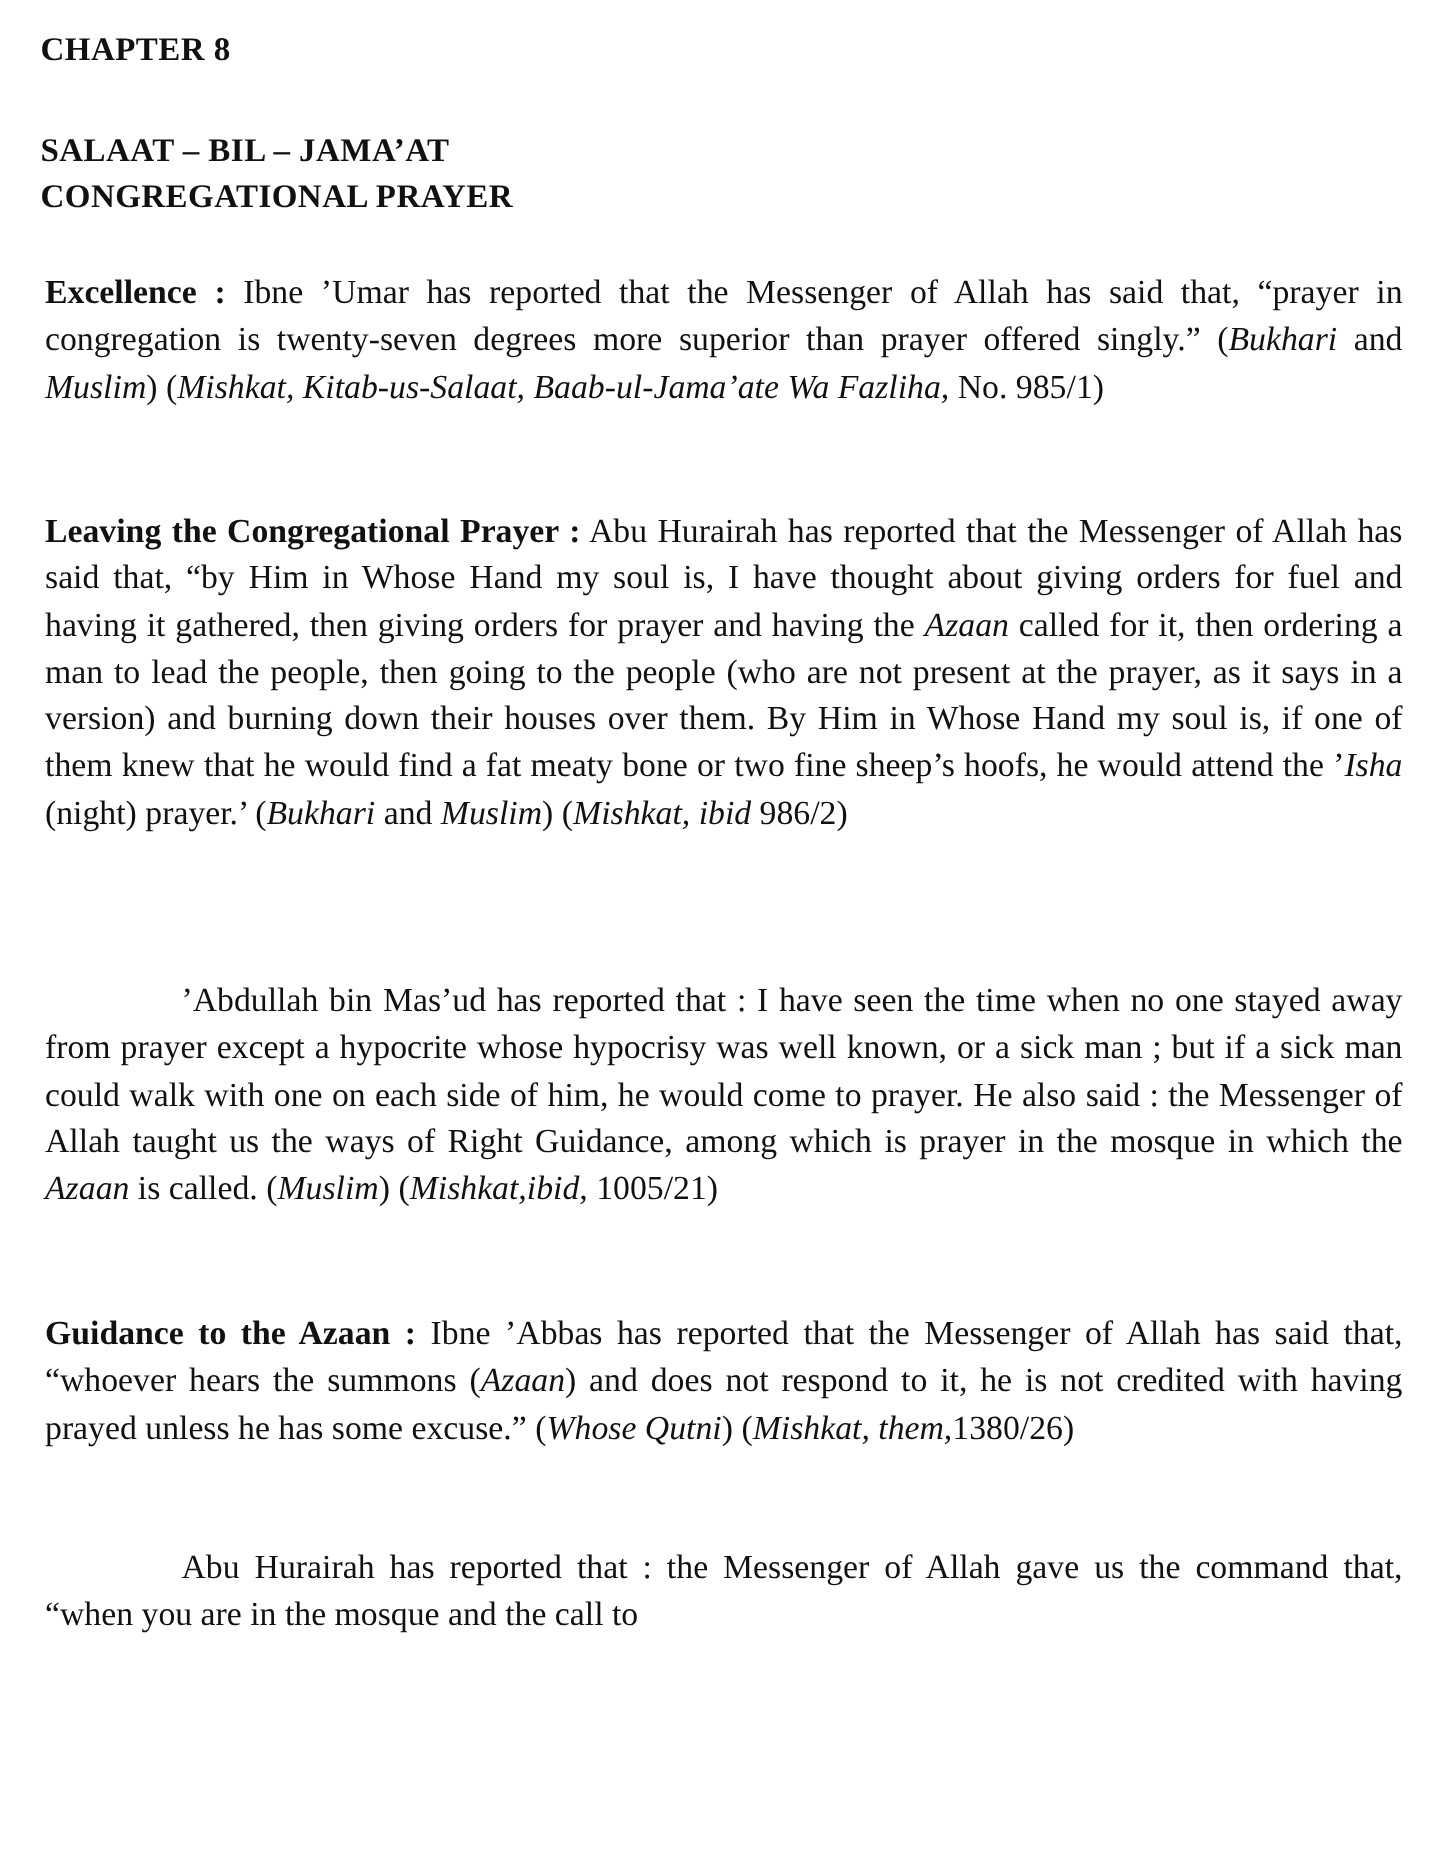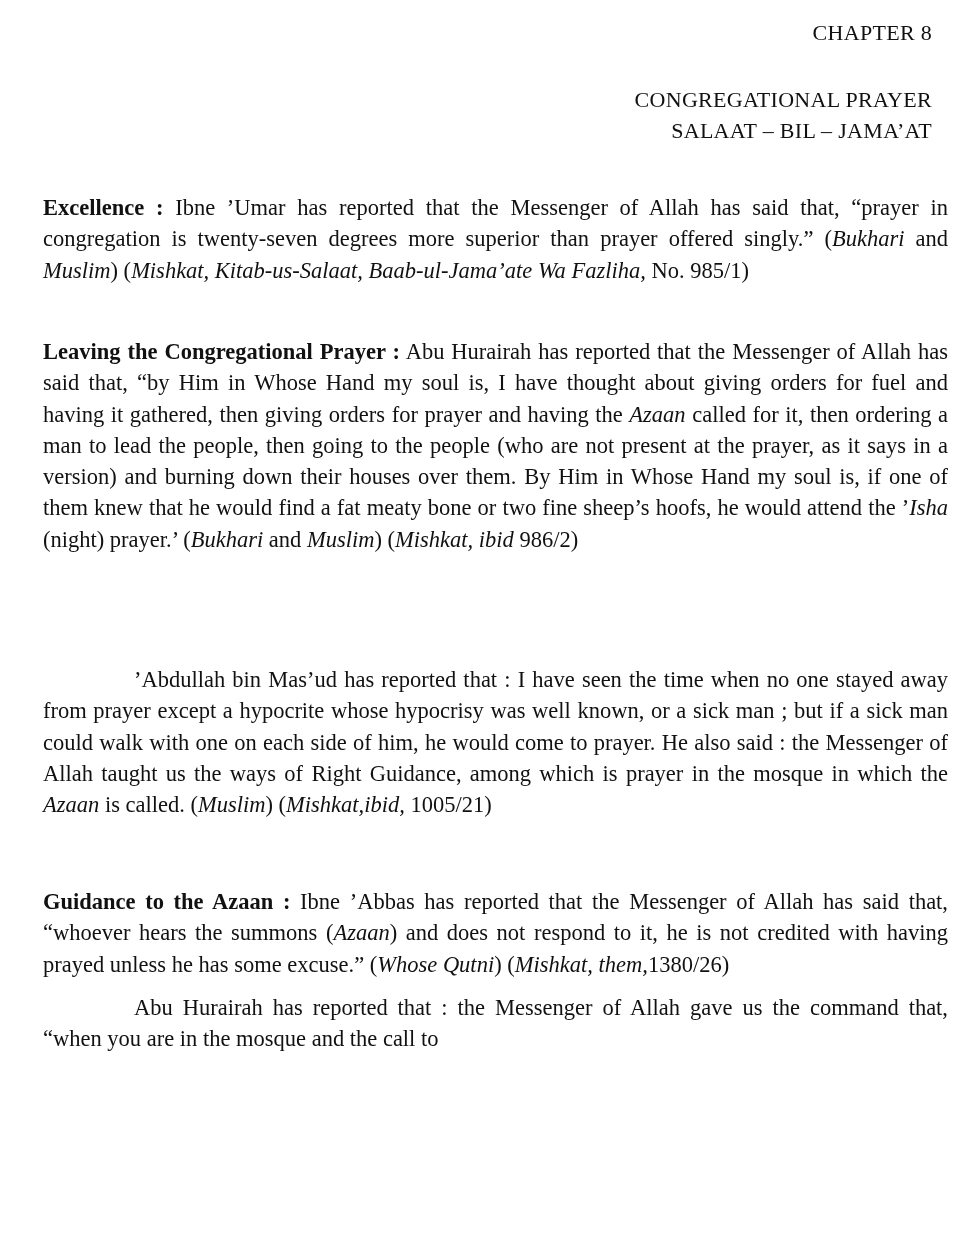--- a/index.html
+++ b/index.html
@@ -18,55 +18,55 @@
     .page {
       position: absolute;
       left: 27px;
       top: 0;
       width: 905px;
     }
     .chapter {
       position: absolute;
       left: 0;
       width: 905px;
-      text-align: right;
-      font-weight: normal;
+      text-align: left;
+      font-weight: bold;
       font-size: 22px;
       letter-spacing: 0.3px;
     }
     .chapter.c1 { top: 20px; }
     .chapter.c2 { top: 84px; line-height: 31px; }
     .para {
       position: absolute;
       left: 0;
       width: 905px;
       font-size: 22.5px;
       line-height: 31.3px;
       text-align: justify;
-      margin: 16px;
+      margin: 3px;
     }
     .para .lbl { font-weight: bold; }
     .para i { font-style: italic; }
     .para.indent { text-indent: 91px; }
     .p1 { top: 176px; }
-    .p2 { top: 320px; }
+    .p2 { top: 335px; }
     .p3 { top: 648px; }
     .p4 { top: 870px; }
-    .p5 { top: 976px; }
+    .p5 { top: 1026px; }
   </style>
 </head>
 <body>
 
 <div class="page">
 
   <div class="chapter c1">CHAPTER  8</div>
 
   <div class="chapter c2">
+    <div>SALAAT – BIL – JAMA’AT</div>
     <div>CONGREGATIONAL PRAYER</div>
-    <div>SALAAT – BIL – JAMA’AT</div>
   </div>
 
   <p class="para p1"><span class="lbl">Excellence :</span><span> Ibne ’Umar has reported that the Messenger of Allah has said that, “prayer in congregation is twenty-seven degrees more superior than prayer offered singly.” (</span><i>Bukhari</i><span> and </span><i>Muslim</i><span>) (</span><i>Mishkat, Kitab-us-Salaat, Baab-ul-Jama’ate Wa Fazliha,</i><span> No. 985/1)</span></p>
 
   <p class="para p2"><span class="lbl">Leaving the Congregational Prayer :</span><span> Abu Hurairah has reported that the Messenger of Allah has said that, “by Him in Whose Hand my soul is, I have thought about giving orders for fuel and having it gathered, then giving orders for prayer and having the </span><i>Azaan</i><span> called for it, then ordering a man to lead the people, then going to the people (who are not present at the prayer, as it says in a version) and burning down their houses over them. By Him in Whose Hand my soul is, if one of them knew that he would find a fat meaty bone or two fine sheep’s hoofs, he would attend the ’</span><i>Isha</i><span> (night) prayer.’ (</span><i>Bukhari</i><span> and </span><i>Muslim</i><span>) (</span><i>Mishkat, ibid</i><span> 986/2)</span></p>
 
   <p class="para p3 indent"><span>’Abdullah bin Mas’ud has reported that : I have seen the time when no one stayed away from prayer except a hypocrite whose hypocrisy was well known, or a sick man ; but if a sick man could walk with one on each side of him, he would come to prayer. He also said : the Messenger of Allah taught us the ways of Right Guidance, among which is prayer in the mosque in which the </span><i>Azaan</i><span> is called. (</span><i>Muslim</i><span>) (</span><i>Mishkat,ibid,</i><span> 1005/21)</span></p>
 
   <p class="para p4"><span class="lbl">Guidance to the Azaan :</span><span> Ibne ’Abbas has reported that the Messenger of Allah has said that, “whoever hears the summons (</span><i>Azaan</i><span>) and does not respond to it, he is not credited with having prayed unless he has some excuse.” (</span><i>Whose Qutni</i><span>) (</span><i>Mishkat, them,</i><span>1380/26)</span></p>
 

